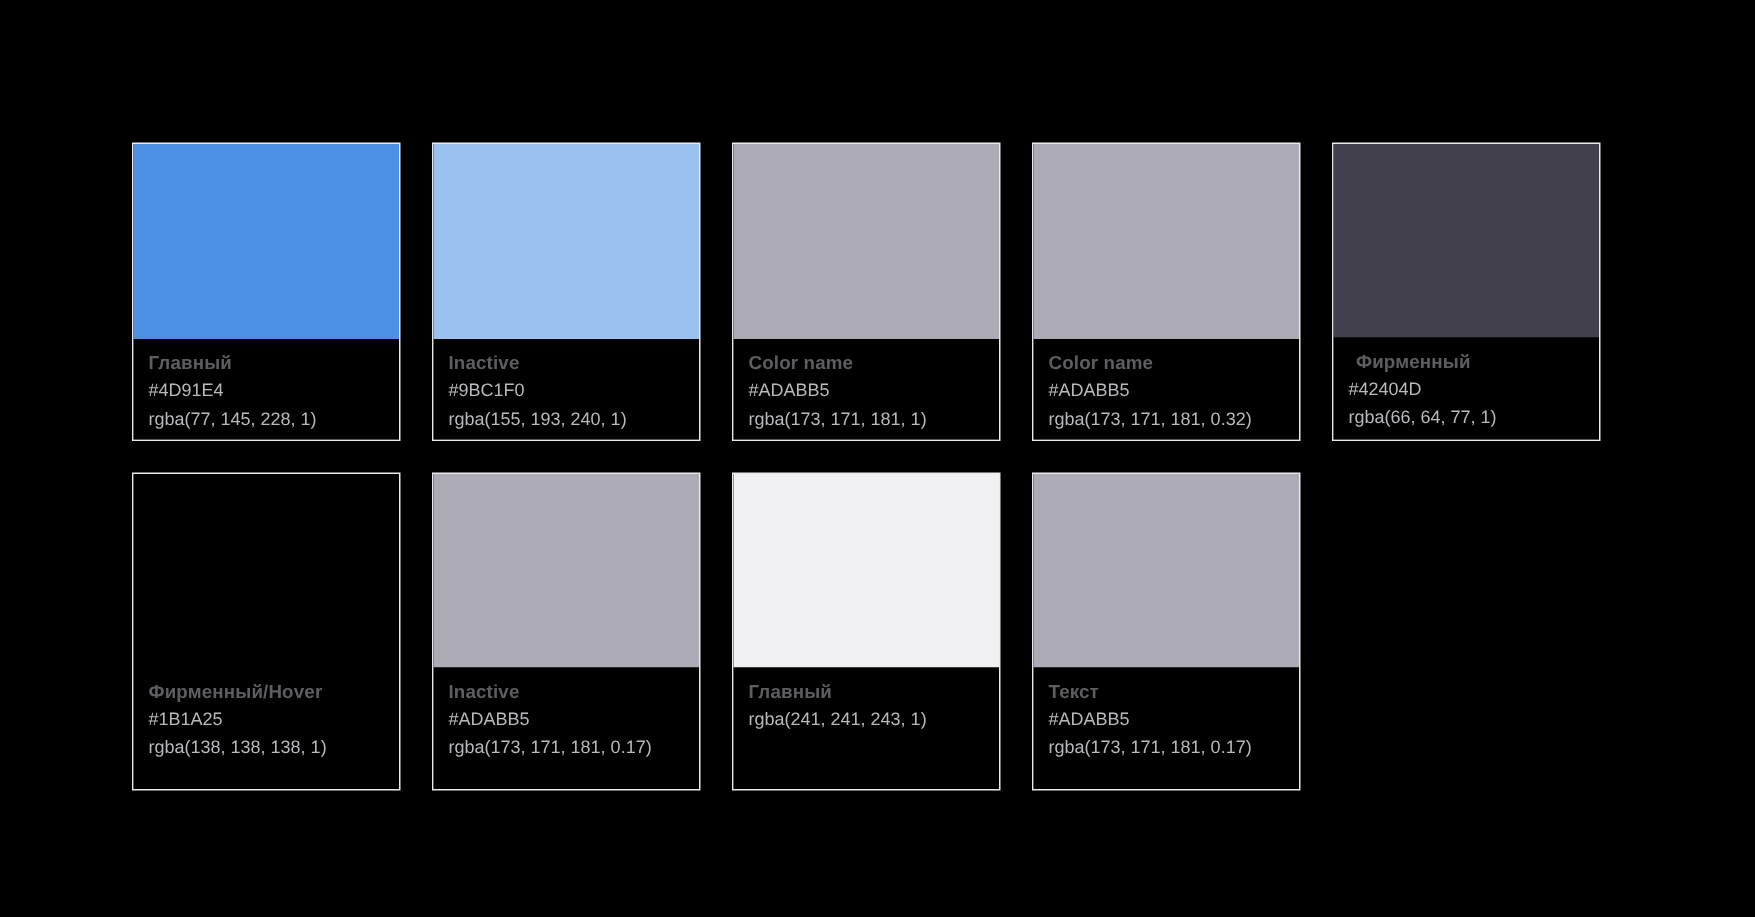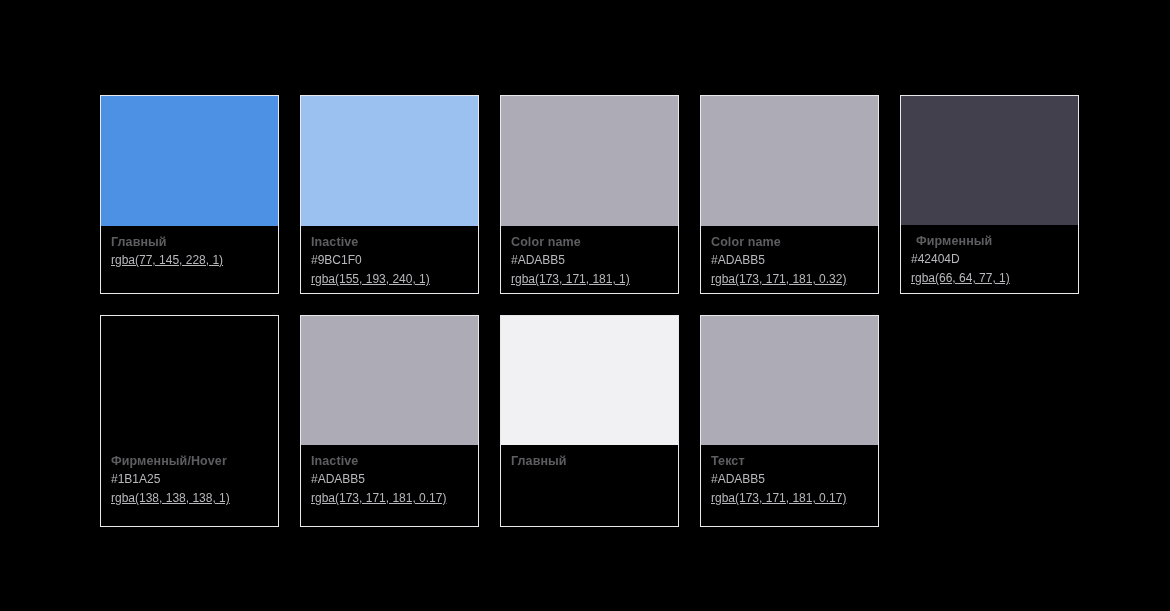--- a/index.html
+++ b/index.html
@@ -18,21 +18,21 @@
 
   .palette-board {
     position: relative;
     width: 1170px;
     height: 611px;
     background: #000000;
   }
 
   .swatch-grid {
     position: absolute;
-    left: 100px;
+    left: 88px;
     top: 95px;
     display: grid;
     grid-template-columns: repeat(5, 179px);
     grid-template-rows: 199px 212px;
     column-gap: 21px;
     row-gap: 21px;
   }
 
   .swatch-card {
     position: relative;
@@ -78,32 +78,32 @@
     line-height: 19px;
     color: #b9b9bd;
     white-space: nowrap;
   }
 
   .swatch-rgba {
     font-size: 12px;
     line-height: 19px;
     color: #b9b9bd;
     white-space: nowrap;
-    text-decoration: underline;
   }
 </style>
 </head>
 <body>
 
 <div class="palette-board">
   <div class="swatch-grid">
       <div class="swatch-card row-top">
         <div class="swatch-chip" style="background: rgb(77, 145, 228);"></div>
         <div class="swatch-meta">
           <div class="swatch-title">Главный</div>
+          <div class="swatch-hex">#4D91E4</div>
           <div class="swatch-rgba">rgba(77, 145, 228, 1)</div>
         </div>
       </div>
       <div class="swatch-card row-top">
         <div class="swatch-chip" style="background: rgb(155, 193, 240);"></div>
         <div class="swatch-meta">
           <div class="swatch-title">Inactive</div>
           <div class="swatch-hex">#9BC1F0</div>
           <div class="swatch-rgba">rgba(155, 193, 240, 1)</div>
         </div>
@@ -145,20 +145,21 @@
         <div class="swatch-meta">
           <div class="swatch-title">Inactive</div>
           <div class="swatch-hex">#ADABB5</div>
           <div class="swatch-rgba">rgba(173, 171, 181, 0.17)</div>
         </div>
       </div>
       <div class="swatch-card row-bottom">
         <div class="swatch-chip" style="background: rgb(241, 241, 243);"></div>
         <div class="swatch-meta">
           <div class="swatch-title">Главный</div>
+          <div class="swatch-rgba">rgba(241, 241, 243, 1)</div>
         </div>
       </div>
       <div class="swatch-card row-bottom">
         <div class="swatch-chip" style="background: rgb(173, 171, 181);"></div>
         <div class="swatch-meta">
           <div class="swatch-title">Текст</div>
           <div class="swatch-hex">#ADABB5</div>
           <div class="swatch-rgba">rgba(173, 171, 181, 0.17)</div>
         </div>
       </div>

